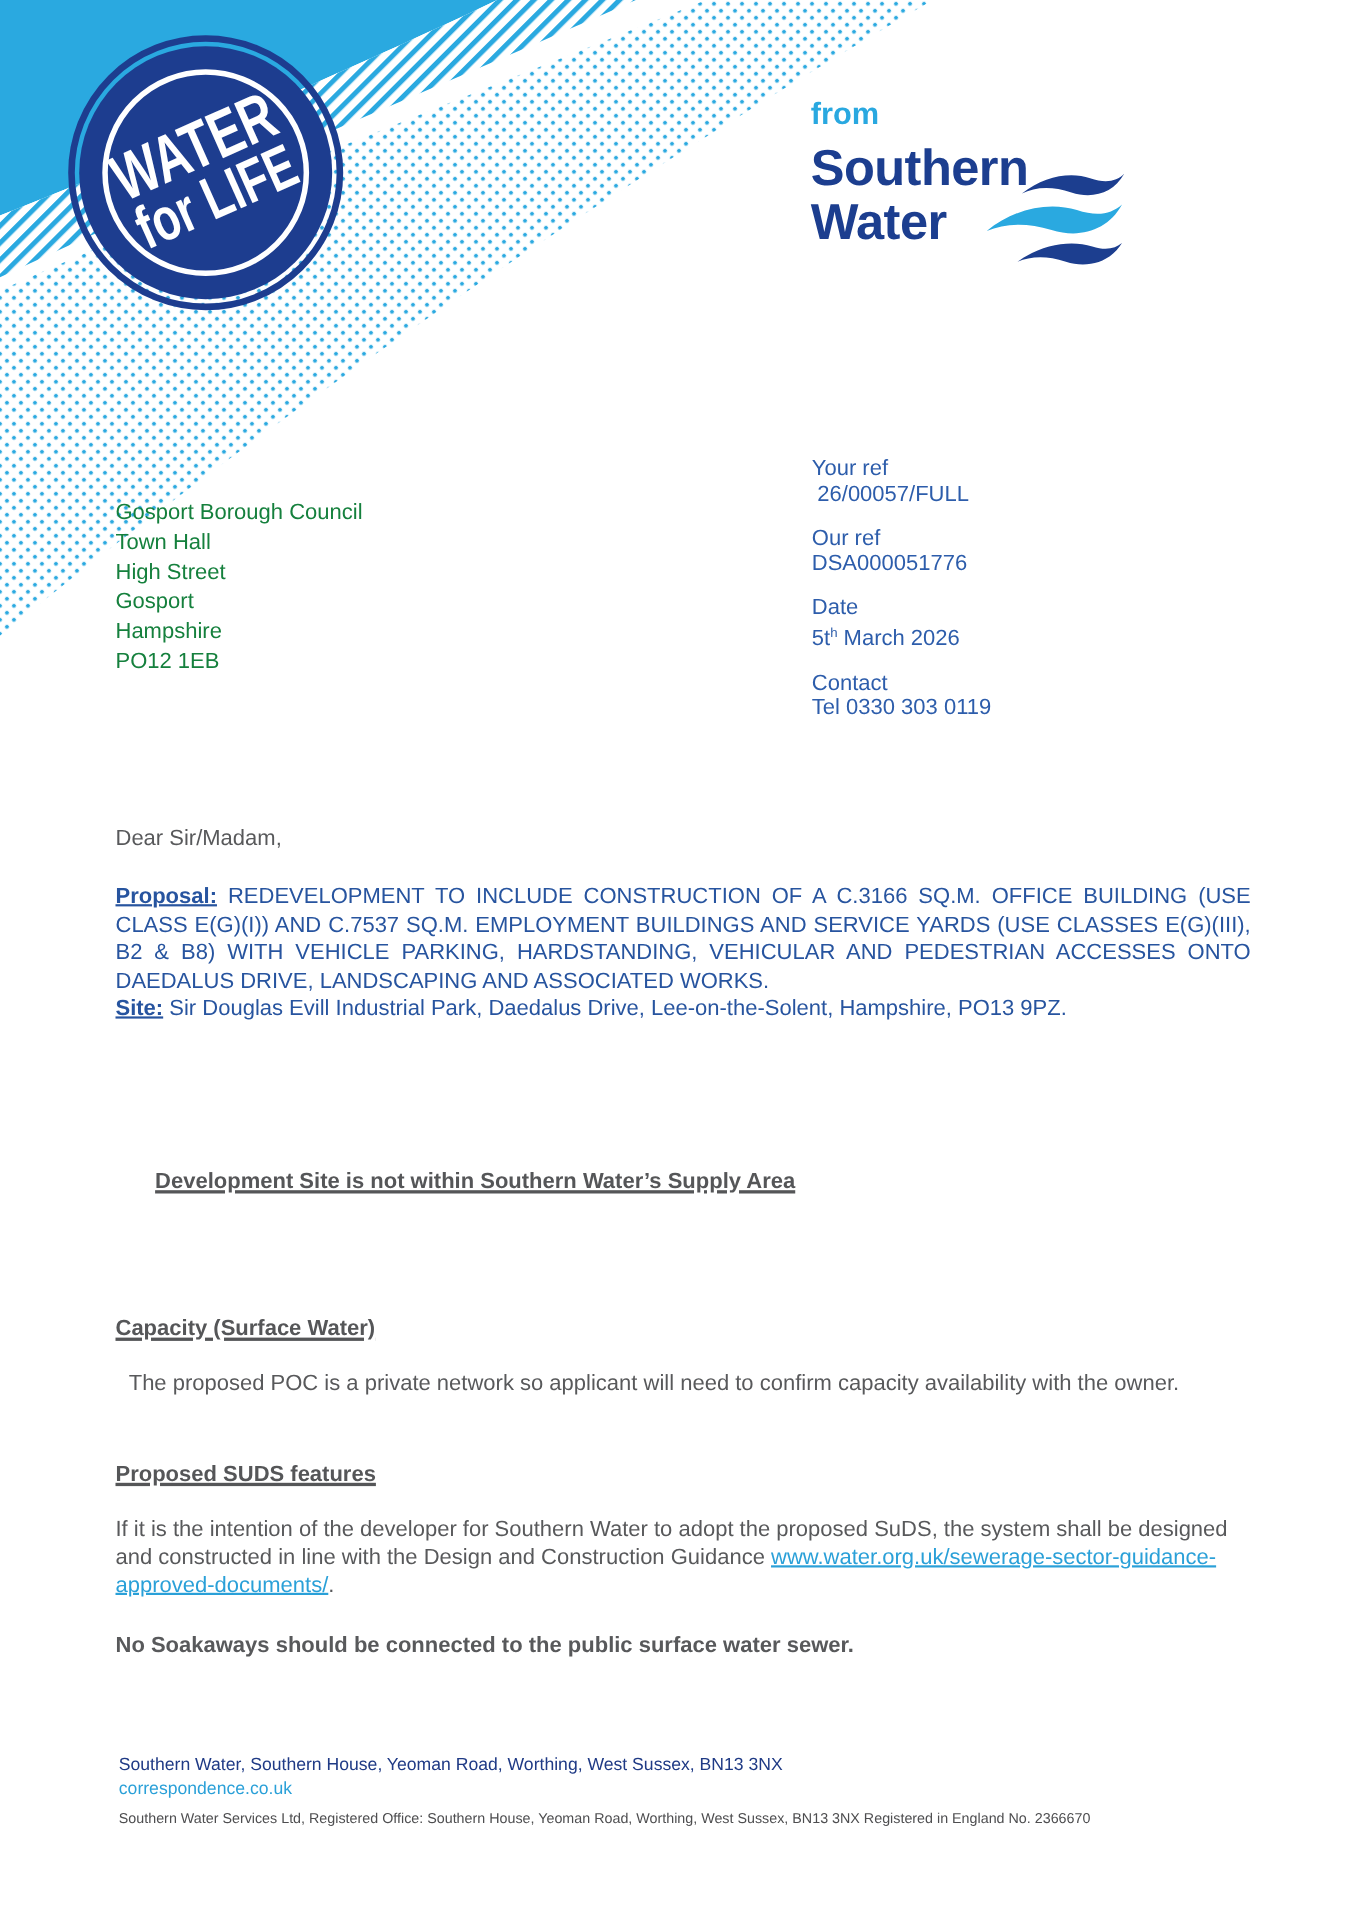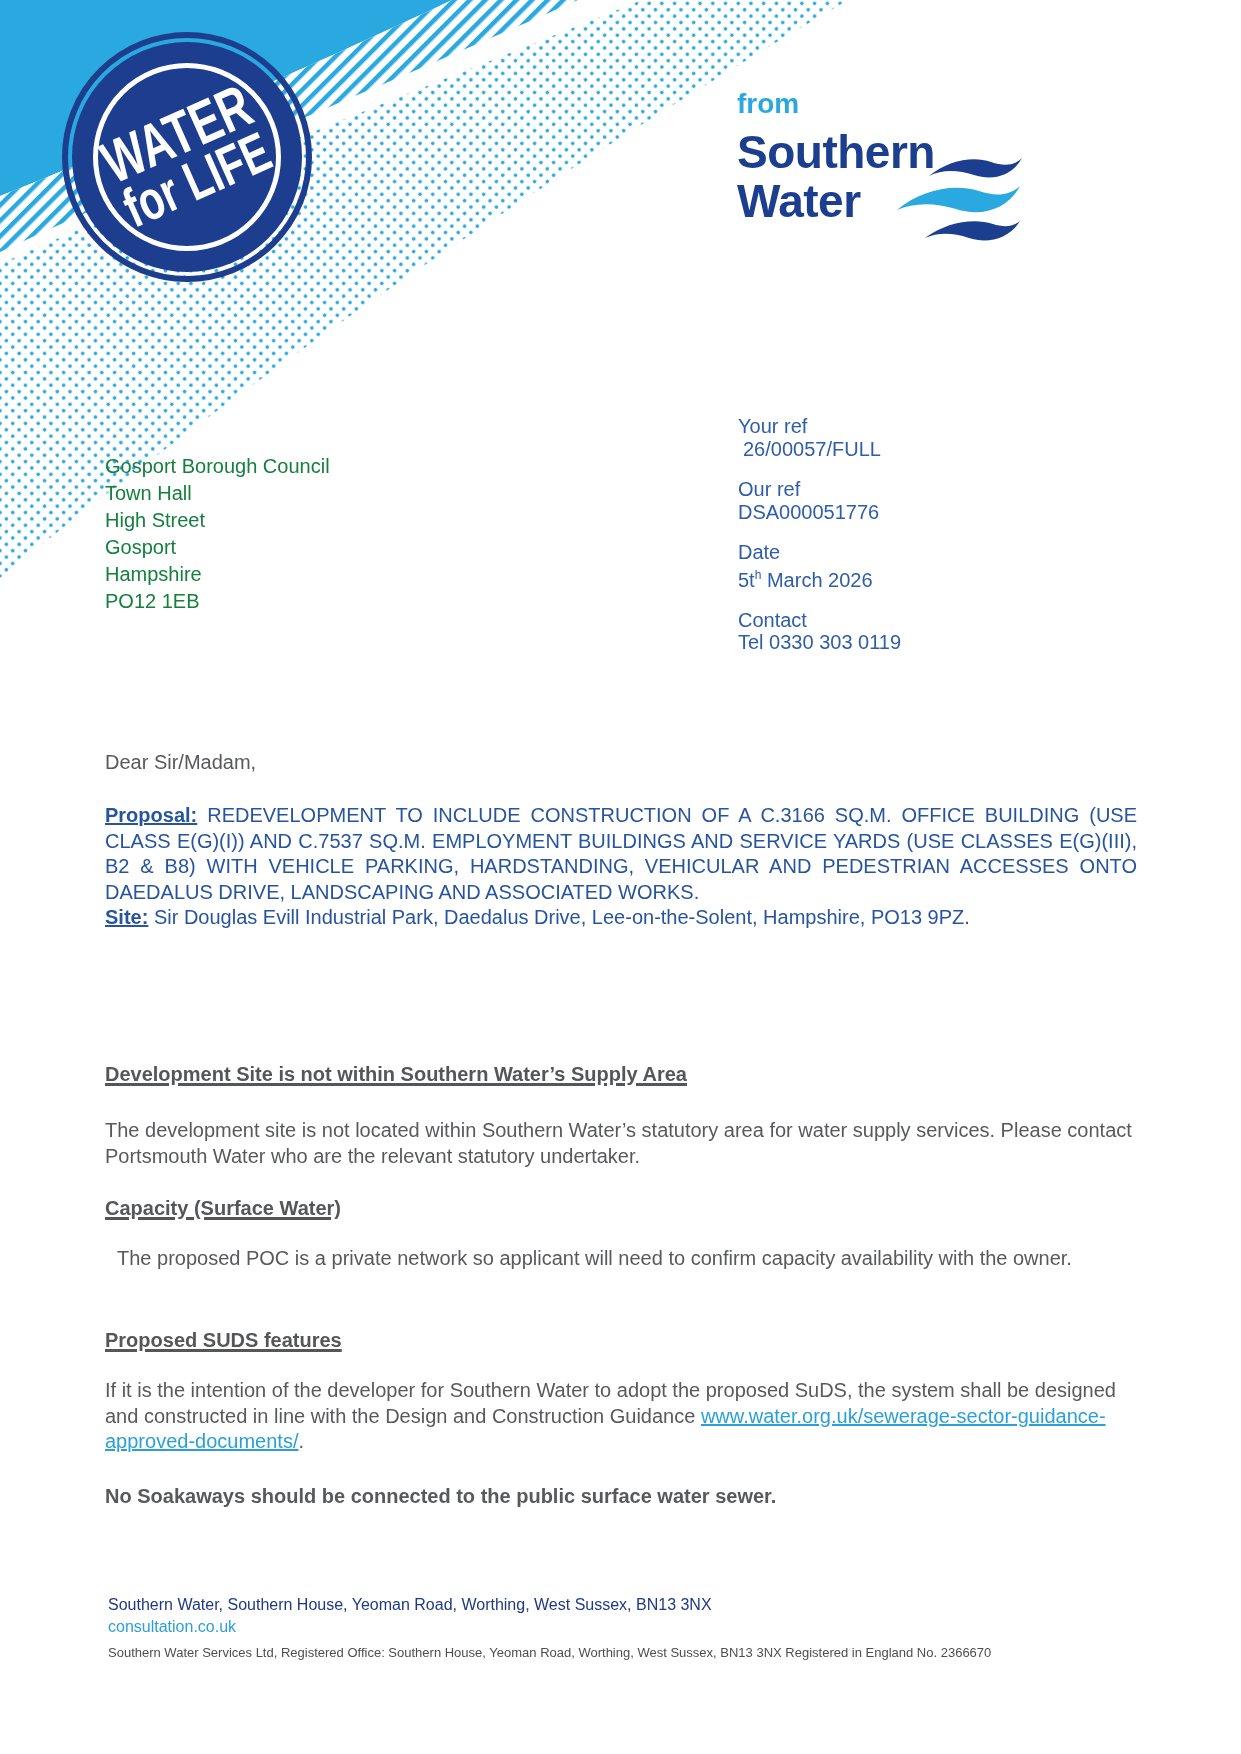--- a/index.html
+++ b/index.html
@@ -33,21 +33,21 @@
   
   .blk{position:absolute;left:105px;width:1032px;font-size:20px;line-height:25.5px;color:#58595b;}
   .blk p{margin:0;}
   .salutation{top:750px;}
   .proposal-block{top:803px;color:#27549f;}
   .proposal-block .just{text-align:justify;}
   .lbl{font-weight:bold;text-decoration:underline;text-decoration-thickness:2px;}
   .intro{top:984px;}
   .h-sec{font-weight:bold;color:#555658;}
   .h-sec .u{text-decoration:underline;text-decoration-thickness:2.5px;}
-  .h1{top:1062px;} .p1{top:1118px;}
+  .h1{top:1062px;margin-left:36px;} .p1{top:1118px;}
   .h2{top:1196px;} .p2{top:1246px;margin-left:12px;}
   .h3{top:1328px;} .p3{top:1378px;}
   .link{color:#2aa0d8;text-decoration:underline;cursor:pointer;}
   .emph{top:1484px;font-weight:bold;}
   
   .footer-address{position:absolute;left:108px;top:1596px;font-size:16px;color:#1f3a85;}
   .footer-site{position:absolute;left:108px;top:1618px;font-size:16px;color:#2aa0d8;cursor:pointer;}
   .footer-legal{position:absolute;left:108px;top:1645px;font-size:13px;color:#4e4e50;}
 </style>
 </head>
@@ -119,27 +119,26 @@
 
   <div class="blk salutation">Dear Sir/Madam,</div>
 
   <div class="blk proposal-block">
     <p class="just"><span class="lbl">Proposal:</span><span> REDEVELOPMENT TO INCLUDE CONSTRUCTION OF A C.3166 SQ.M. OFFICE BUILDING (USE CLASS E(G)(I)) AND C.7537 SQ.M. EMPLOYMENT BUILDINGS AND SERVICE YARDS (USE CLASSES E(G)(III), B2 &amp; B8) WITH VEHICLE PARKING, HARDSTANDING, VEHICULAR AND PEDESTRIAN ACCESSES ONTO DAEDALUS DRIVE, LANDSCAPING AND ASSOCIATED WORKS.</span></p>
     <p><span class="lbl">Site:</span><span> Sir Douglas Evill Industrial Park, Daedalus Drive, Lee-on-the-Solent, Hampshire, PO13 9PZ.</span></p>
   </div>
 
 
   <div class="blk h-sec h1"><span class="u">Development Site is not within Southern Water’s Supply Area</span></div>
-  <div class="blk p1">The development site is not located within Southern Water’s statutory area for water supply services. Please contact Portsmouth Water who are the relevant statutory undertaker.</div>
 
   <div class="blk h-sec h2"><span class="u">Capacity (Surface Water)</span></div>
   <div class="blk p2">The proposed POC is a private network so applicant will need to confirm capacity availability with the owner.</div>
 
   <div class="blk h-sec h3"><span class="u">Proposed SUDS features</span></div>
   <div class="blk p3"><span>If it is the intention of the developer for Southern Water to adopt the proposed SuDS, the system shall be designed and constructed in line with the Design and Construction Guidance </span><a class="link">www.water.org.uk/sewerage-sector-guidance-approved-documents/</a><span>.</span></div>
 
   <div class="blk emph">No Soakaways should be connected to the public surface water sewer.</div>
 
   <div class="footer-address">Southern Water, Southern House, Yeoman Road, Worthing, West Sussex, BN13 3NX</div>
-  <div class="footer-site">consultation.co.uk</div>
+  <div class="footer-site">correspondence.co.uk</div>
   <div class="footer-legal">Southern Water Services Ltd, Registered Office: Southern House, Yeoman Road, Worthing, West Sussex, BN13 3NX Registered in England No. 2366670</div>
 
 </div>
 
 </body></html>

